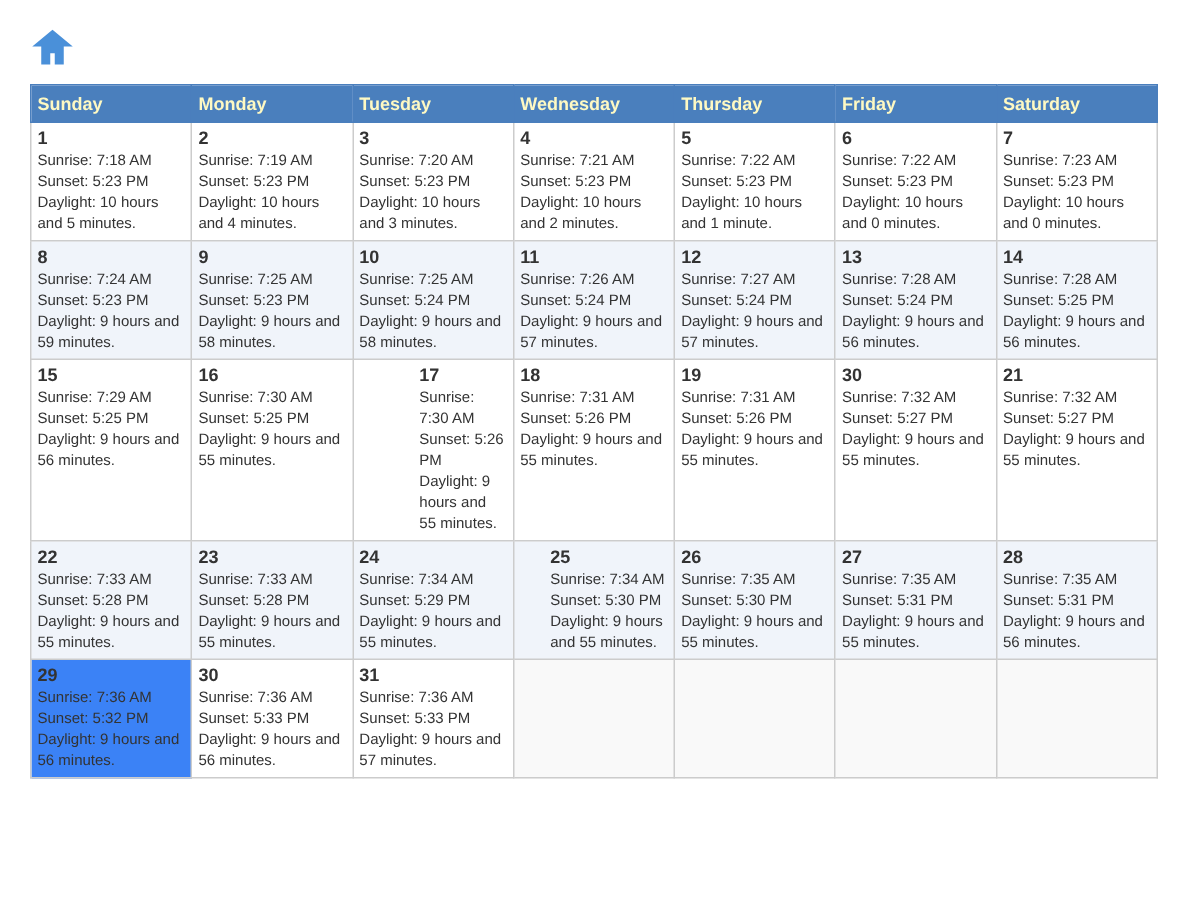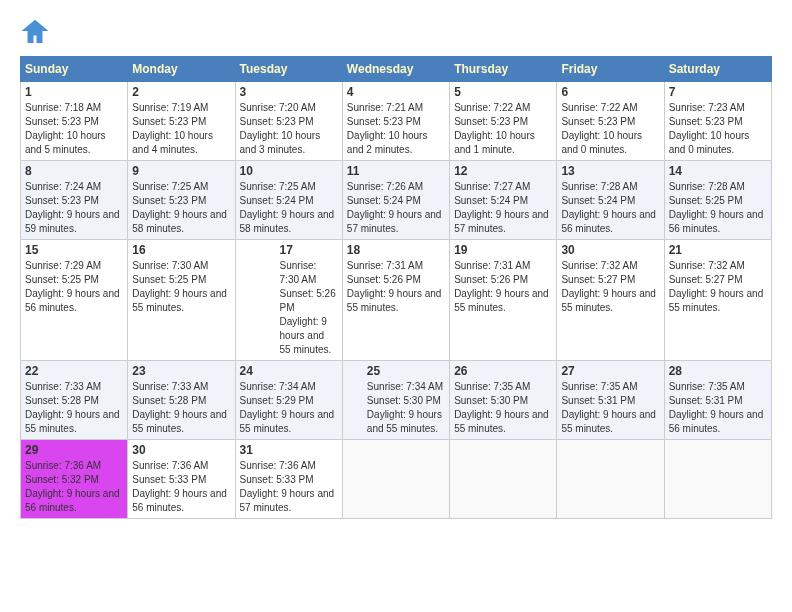--- a/index.html
+++ b/index.html
@@ -300,21 +300,21 @@
 Daylight: 9 hours and 55 minutes.</div>
           </td>
           <td style="background: rgb(240, 244, 250);">
             <span class="day-num">28</span>
             <div class="day-info" style="white-space: pre-line;">Sunrise: 7:35 AM
 Sunset: 5:31 PM
 Daylight: 9 hours and 56 minutes.</div>
           </td>
         </tr>
         <tr>
-          <td style="background: #d946ef;">
+          <td style="background: #3b82f6;">
             <span class="day-num">29</span>
             <div class="day-info" style="white-space: pre-line;">Sunrise: 7:36 AM
 Sunset: 5:32 PM
 Daylight: 9 hours and 56 minutes.</div>
           </td>
           <td style="background: rgb(255, 255, 255);">
             <span class="day-num">30</span>
             <div class="day-info" style="white-space: pre-line;">Sunrise: 7:36 AM
 Sunset: 5:33 PM
 Daylight: 9 hours and 56 minutes.</div>

